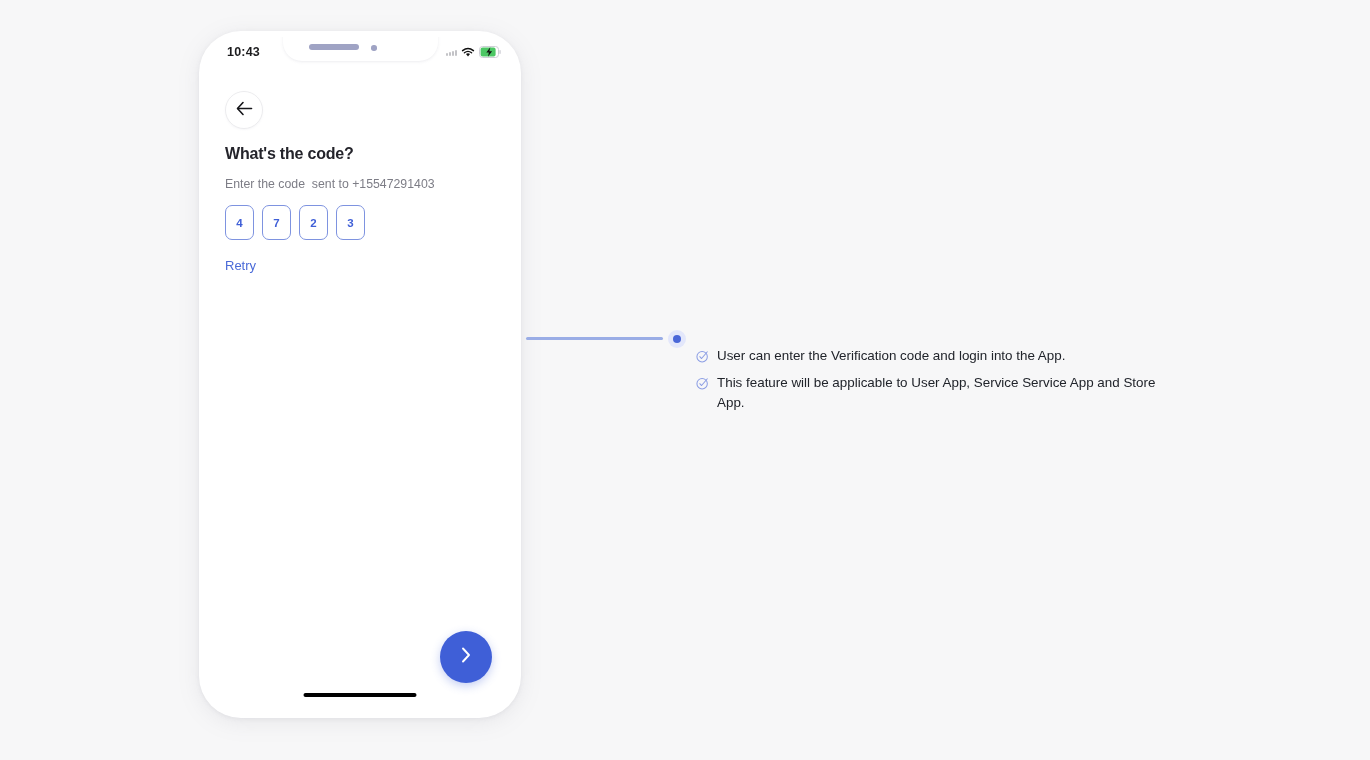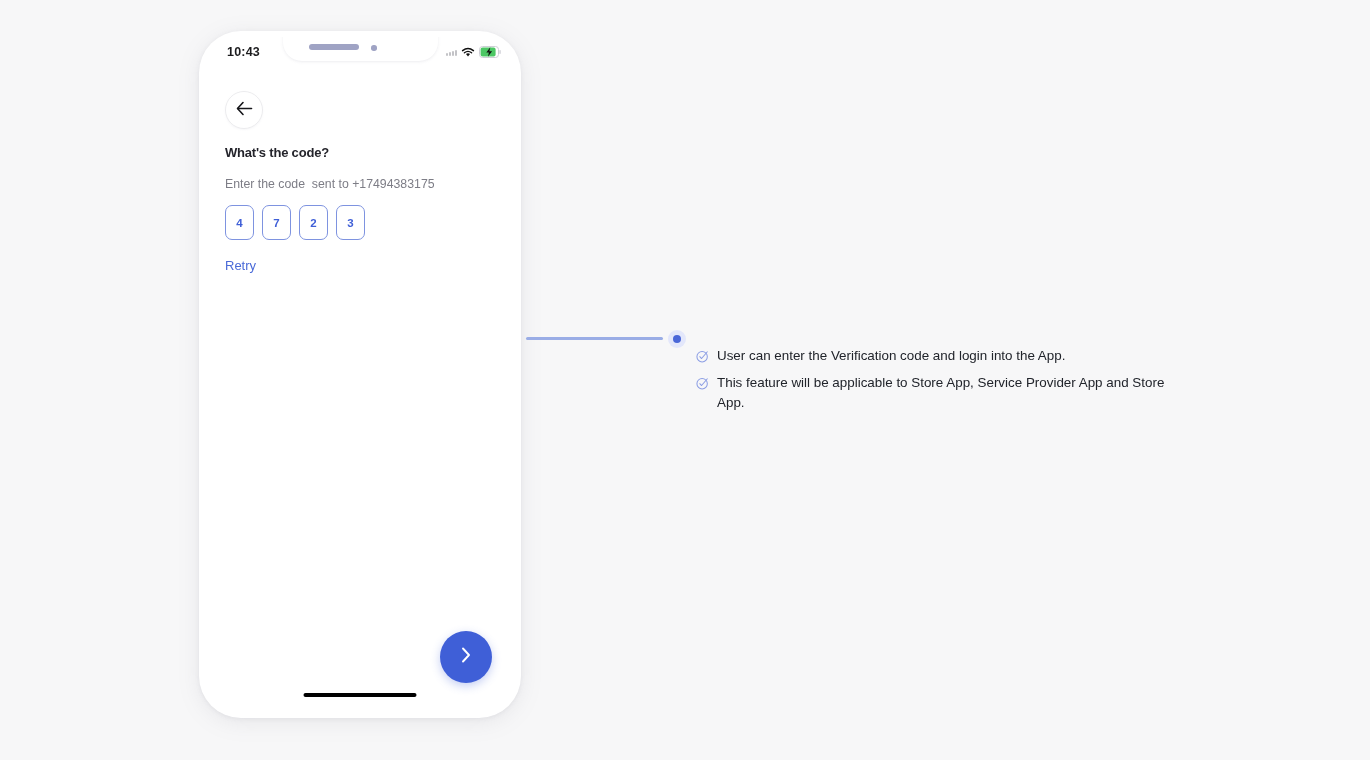--- a/index.html
+++ b/index.html
@@ -113,21 +113,21 @@
     display: flex;
     align-items: center;
     justify-content: center;
   }
 
   
   #title {
     position: absolute;
     left: 20px;
     top: 108px;
-    font-size: 13px;
+    font-size: 16px;
     font-weight: bold;
     color: #24242b;
     letter-spacing: -0.2px;
   }
   #subtitle {
     position: absolute;
     left: 20px;
     top: 140px;
     font-size: 12.3px;
     color: #7d7d86;
@@ -289,21 +289,21 @@
       <div id="back-button">
         <span>
           <svg width="17" height="15" viewBox="0 0 17 15">
             <path d="M7 1.5 L1.5 7.5 L7 13.5" stroke="#16161a" stroke-width="1.6" fill="none" stroke-linecap="round" stroke-linejoin="round"></path>
             <path d="M1.8 7.5 H15.5" stroke="#16161a" stroke-width="1.6" fill="none" stroke-linecap="round"></path>
           </svg>
         </span>
       </div>
 
       <div id="title">What's the code?</div>
-      <div id="subtitle">Enter the code  sent to +17494383175</div>
+      <div id="subtitle">Enter the code  sent to +15547291403</div>
 
       <div id="otp-row">
         <div class="otp-box">4</div>
         <div class="otp-box">7</div>
         <div class="otp-box">2</div>
         <div class="otp-box">3</div>
       </div>
 
       <div id="retry-link">Retry</div>
 
@@ -336,18 +336,18 @@
       <span class="anno-text">User can enter the Verification code and login into the App.</span>
     </div>
 
     <div class="anno-item">
       <span class="anno-icon">
         <svg width="13" height="13" viewBox="0 0 14 14">
           <circle cx="6.6" cy="7.2" r="5.6" fill="none" stroke="#8b9de4" stroke-width="1.1"></circle>
           <path d="M4.1 7.2 L6.0 9.2 L12.2 1.9" stroke="#8b9de4" stroke-width="1.1" fill="none" stroke-linecap="round" stroke-linejoin="round"></path>
         </svg>
       </span>
-      <span class="anno-text">This feature will be applicable to Store App, Service Provider App and Store App.</span>
+      <span class="anno-text">This feature will be applicable to User App, Service Service App and Store App.</span>
     </div>
 
 
   </div>
 </div>
 
 </body></html>

